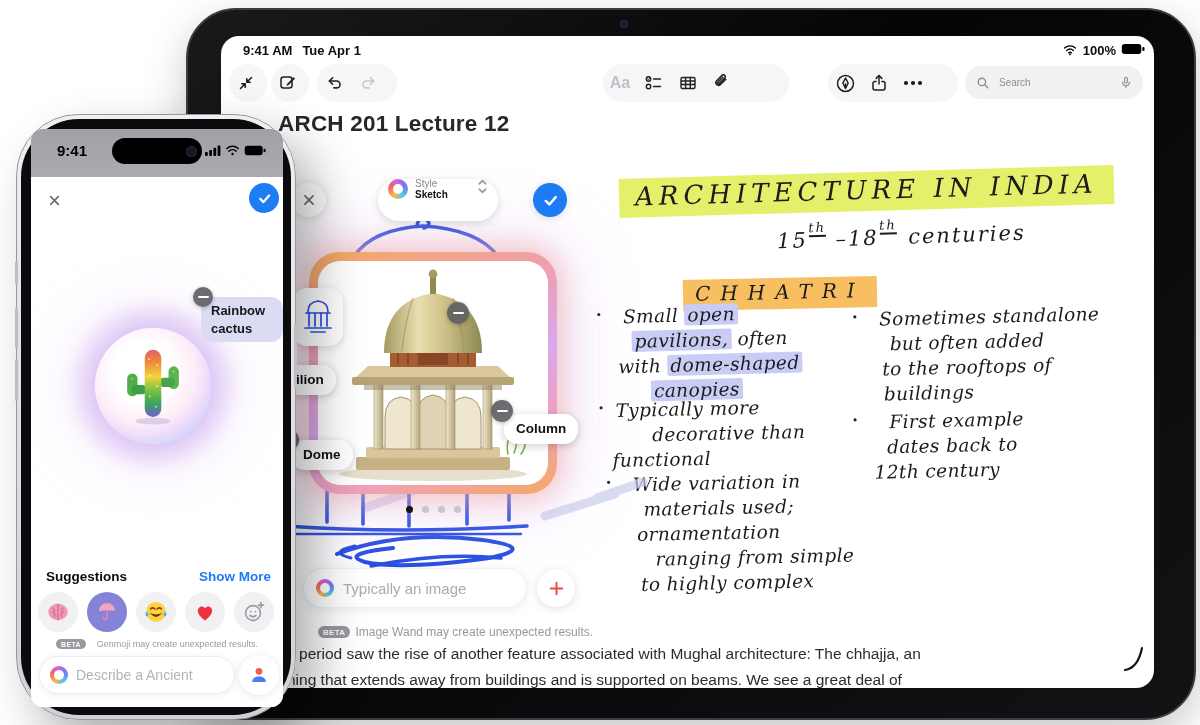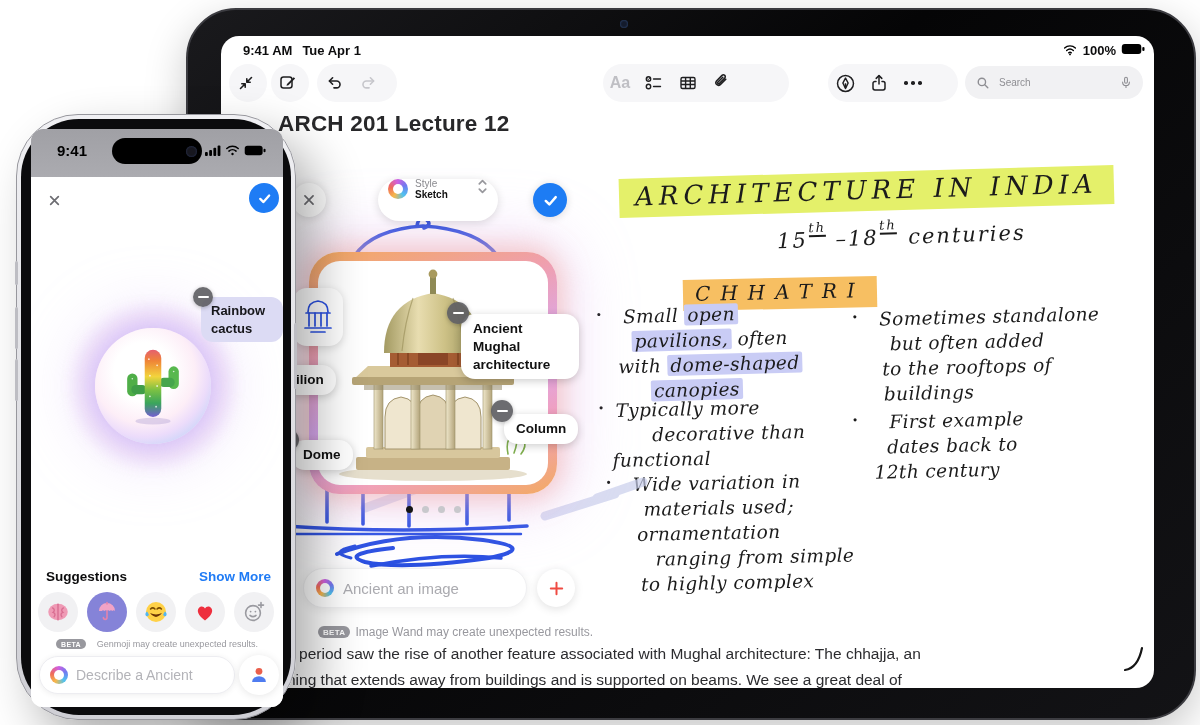--- a/index.html
+++ b/index.html
@@ -341,37 +341,36 @@
       <svg width="34" height="42" viewBox="0 0 34 42" fill="none" stroke="#2a50e2" stroke-width="1.7" stroke-linecap="round">
           <path d="M7 16Q7 6 17 5Q27 6 27 16"></path>
           <path d="M5 17h24"></path>
           <path d="M8 17v13M14 17v13M20 17v13M26 17v13"></path>
           <path d="M4 32h26"></path>
           <path d="M10 36h14"></path>
         </svg>
     </div>
 
     <div class="minus" style="left:226px;top:266px"></div>
-    <div class="tagpill" style="left:240px;top:278px;width:118px">Ancient Mughal architecture</div>
     <div class="tagpill" style="left:39px;top:329px">Pavilion</div>
     <div class="minus" style="left:270px;top:364px"></div>
     <div class="tagpill" style="left:283px;top:378px">Column</div>
     <div class="minus" style="left:56px;top:393px"></div>
     <div class="tagpill" style="left:70px;top:404px">Dome</div>
 
     <div class="pagedots">
         <i class="on"></i>
         <i></i>
         <i></i>
         <i></i>
       </div>
 
     <div class="desc-pill">
       <span class="ai sm"></span>
-      <span class="ph-text">Ancient an image</span>
+      <span class="ph-text">Typically an image</span>
     </div>
     <div class="plus-btn">
       <svg width="19" height="19" viewBox="0 0 20 20" fill="none" stroke="#ef4b42" stroke-width="2.1" stroke-linecap="round">
           <path d="M10 4V16M4 10H16"></path>
         </svg>
     </div>
     <div class="beta-row" style="left:97px;top:589px">
       <span class="beta-badge">BETA</span>
       <span class="beta-text">Image Wand may create unexpected results.</span>
     </div>

